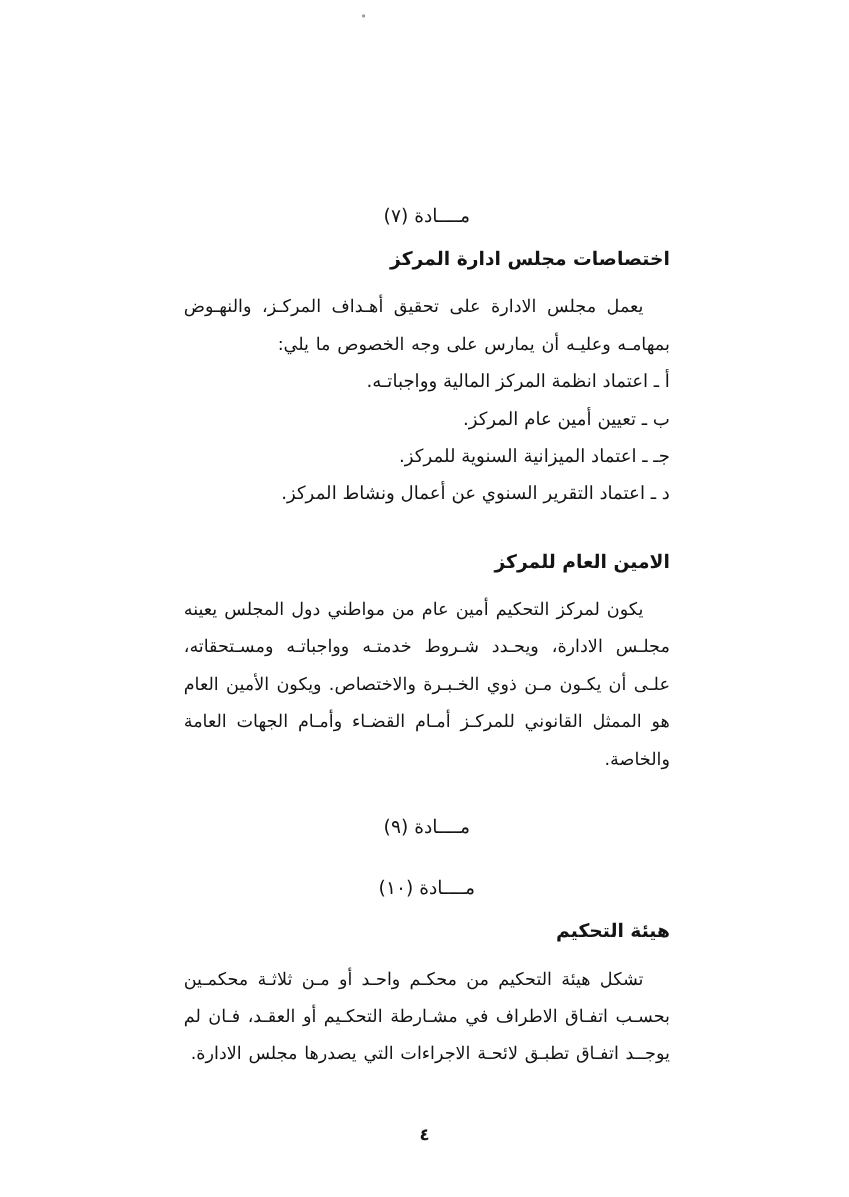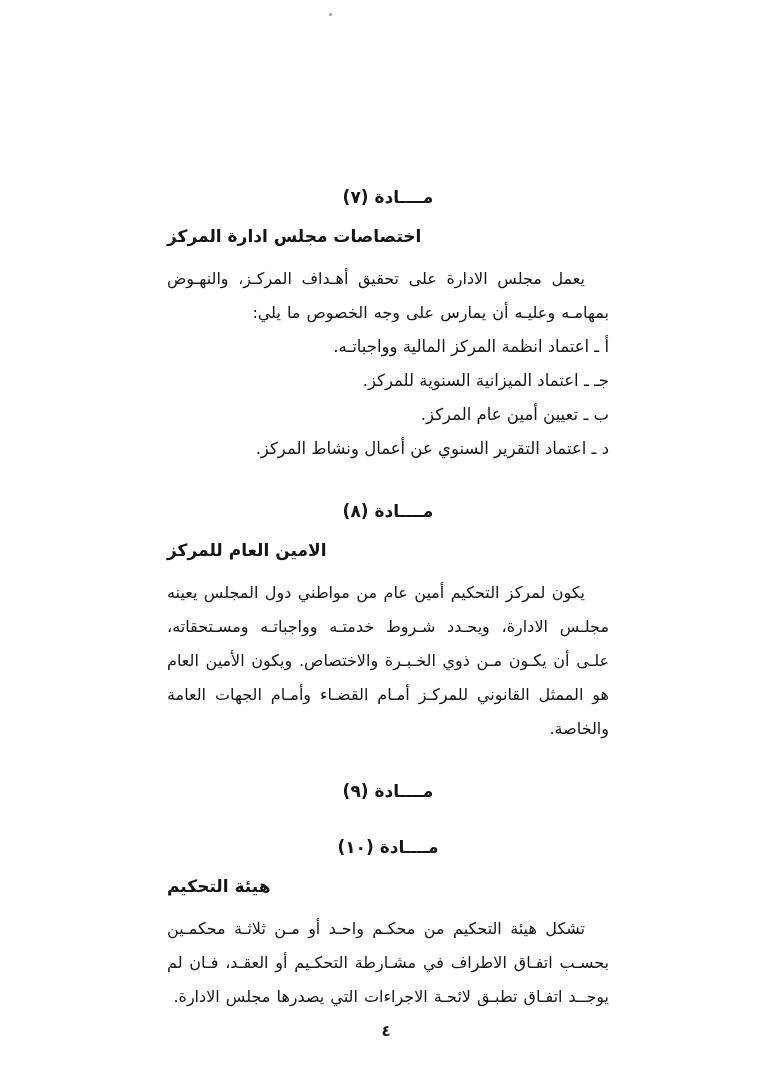--- a/index.html
+++ b/index.html
@@ -32,26 +32,26 @@
     width: 442px;
     direction: rtl;
     text-align: justify;
   }
   .article {
     margin-bottom: 34px;
   }
   .article-heading {
     text-align: center;
     font-size: 17px;
-    font-weight: bold;
+    font-weight: normal;
     margin: 0 0 17px 0;
     line-height: 22px;
   }
   .article-subheading {
-    text-align: left;
+    text-align: right;
     font-size: 17px;
     font-weight: bold;
     margin: 0 0 15px 0;
     line-height: 22px;
   }
   .article-paragraph {
     font-size: 16px;
     line-height: 34px;
     margin: 0;
     text-indent: 24px;
@@ -85,28 +85,27 @@
   <div class="top-mark"></div>
 
   <div class="content">
 
     <section class="article">
       <h2 class="article-heading">مــــادة (٧)</h2>
       <h3 class="article-subheading">اختصاصات مجلس ادارة المركز</h3>
       <p class="article-paragraph">يعمل مجلس الادارة على تحقيق أهـداف المركـز، والنهـوض بمهامـه وعليـه أن يمارس على وجه الخصوص ما يلي:</p>
       <ul class="article-list">
         <li>أ  ـ  اعتماد انظمة المركز المالية وواجباتـه.</li>
+        <li>ب ـ تعيين أمين عام المركز.</li>
         <li>جـ ـ اعتماد الميزانية السنوية للمركز.</li>
-        <li>ب ـ تعيين أمين عام المركز.</li>
         <li>د  ـ  اعتماد التقرير السنوي عن أعمال ونشاط المركز.</li>
       </ul>
     </section>
 
     <section class="article">
-      <h2 class="article-heading">مــــادة (٨)</h2>
       <h3 class="article-subheading">الامين العام للمركز</h3>
       <p class="article-paragraph">يكون لمركز التحكيم أمين عام من مواطني دول المجلس يعينه مجلـس الادارة، ويحـدد شـروط خدمتـه وواجباتـه ومسـتحقاته، علـى أن يكـون مـن ذوي الخـبـرة والاختصاص. ويكون الأمين العام هو الممثل القانوني للمركـز أمـام القضـاء وأمـام الجهات العامة والخاصة.</p>
     </section>
 
     <section class="article">
       <h2 class="article-heading">مــــادة (٩)</h2>
     </section>
 
     <section class="article">
       <h2 class="article-heading">مــــادة (١٠)</h2>

